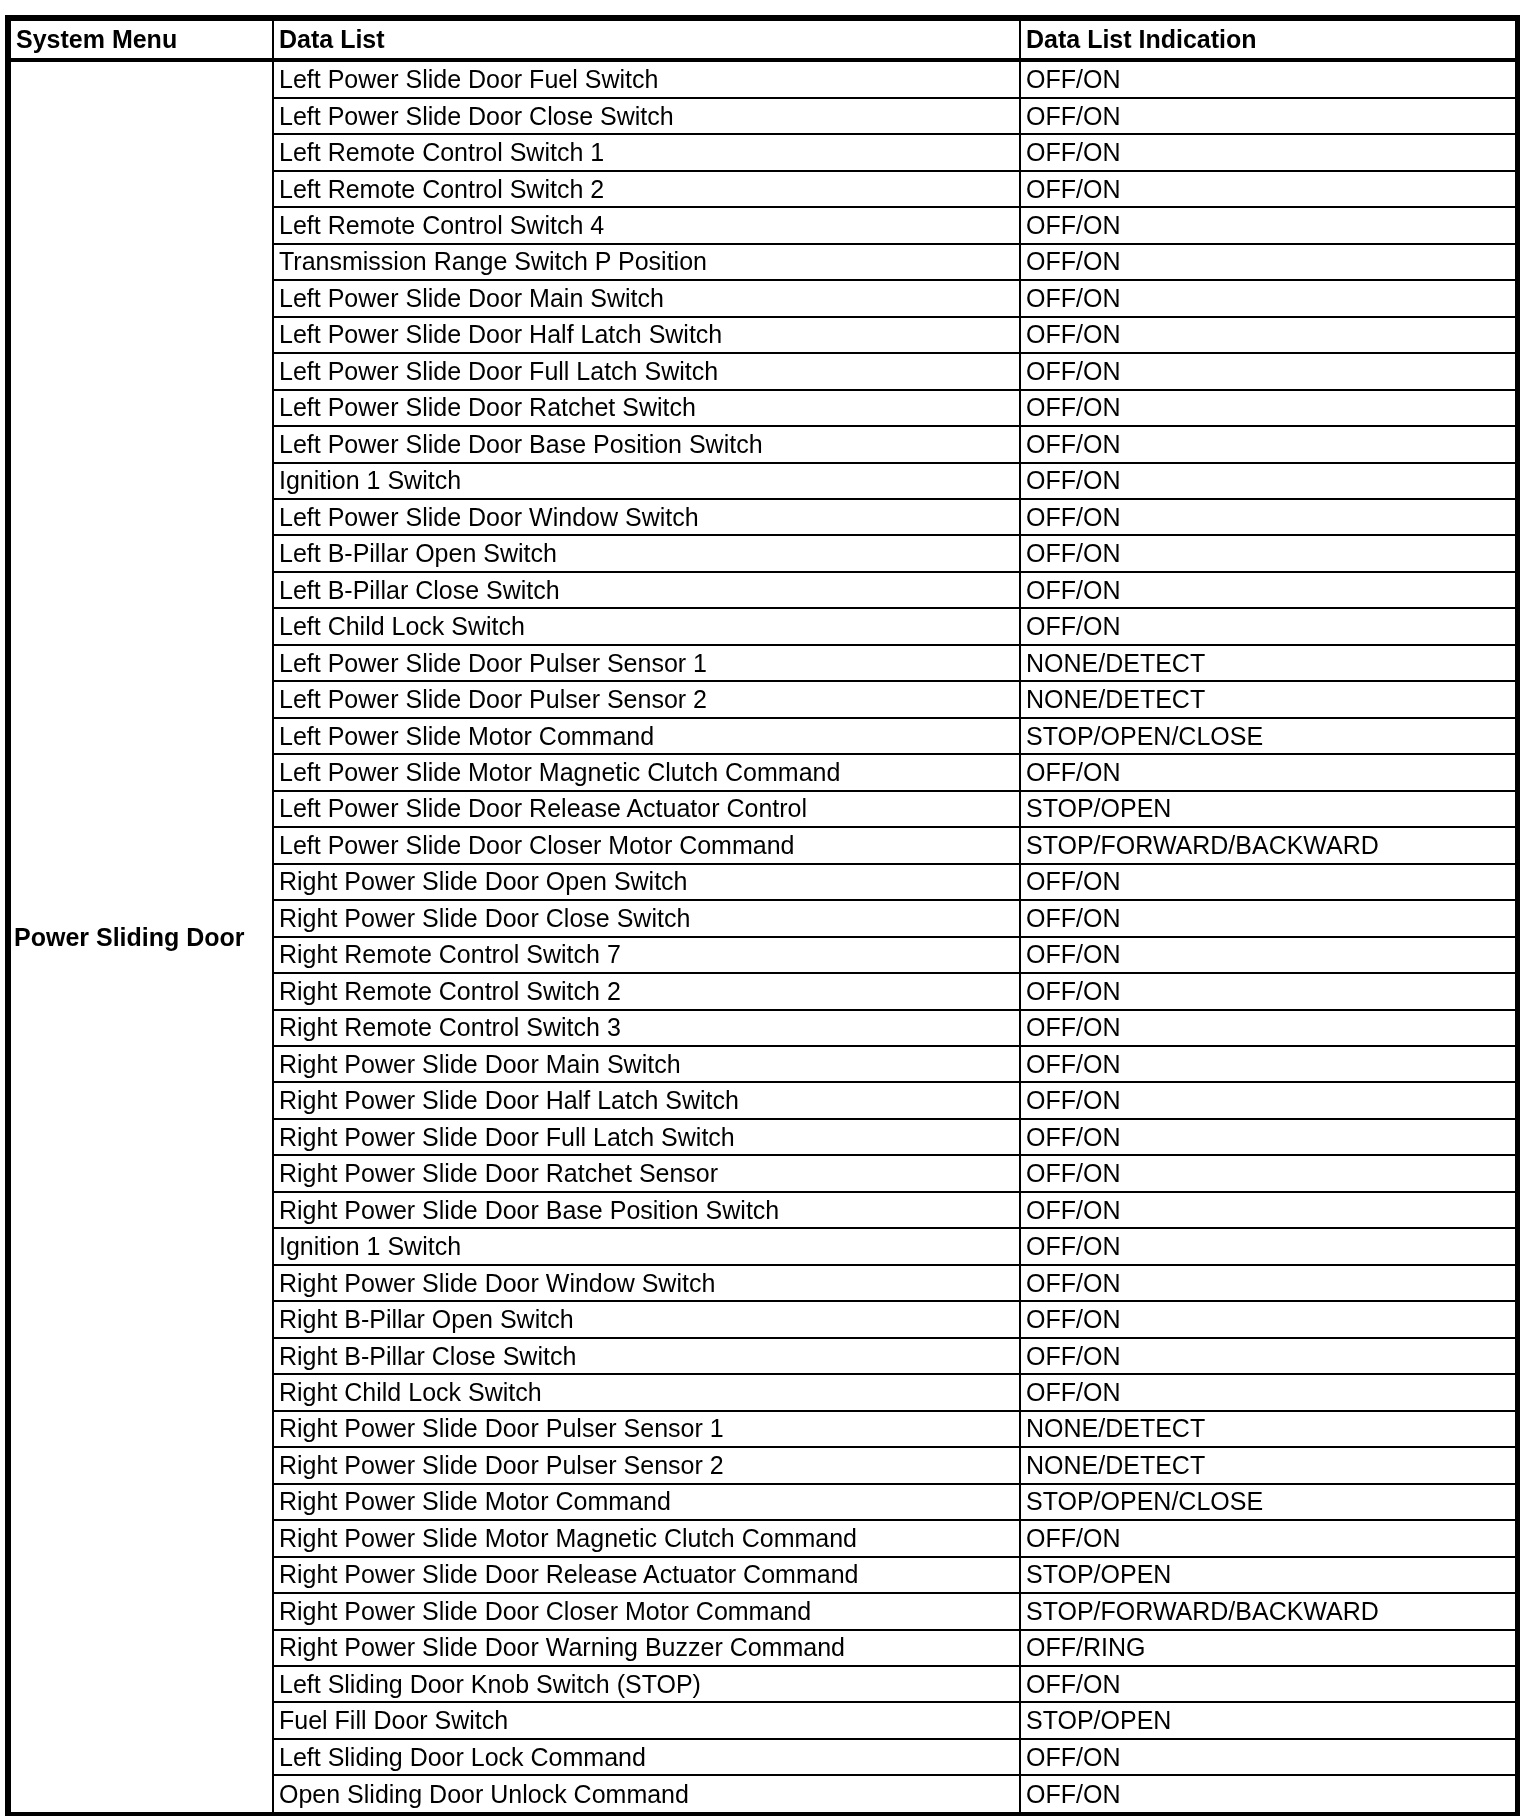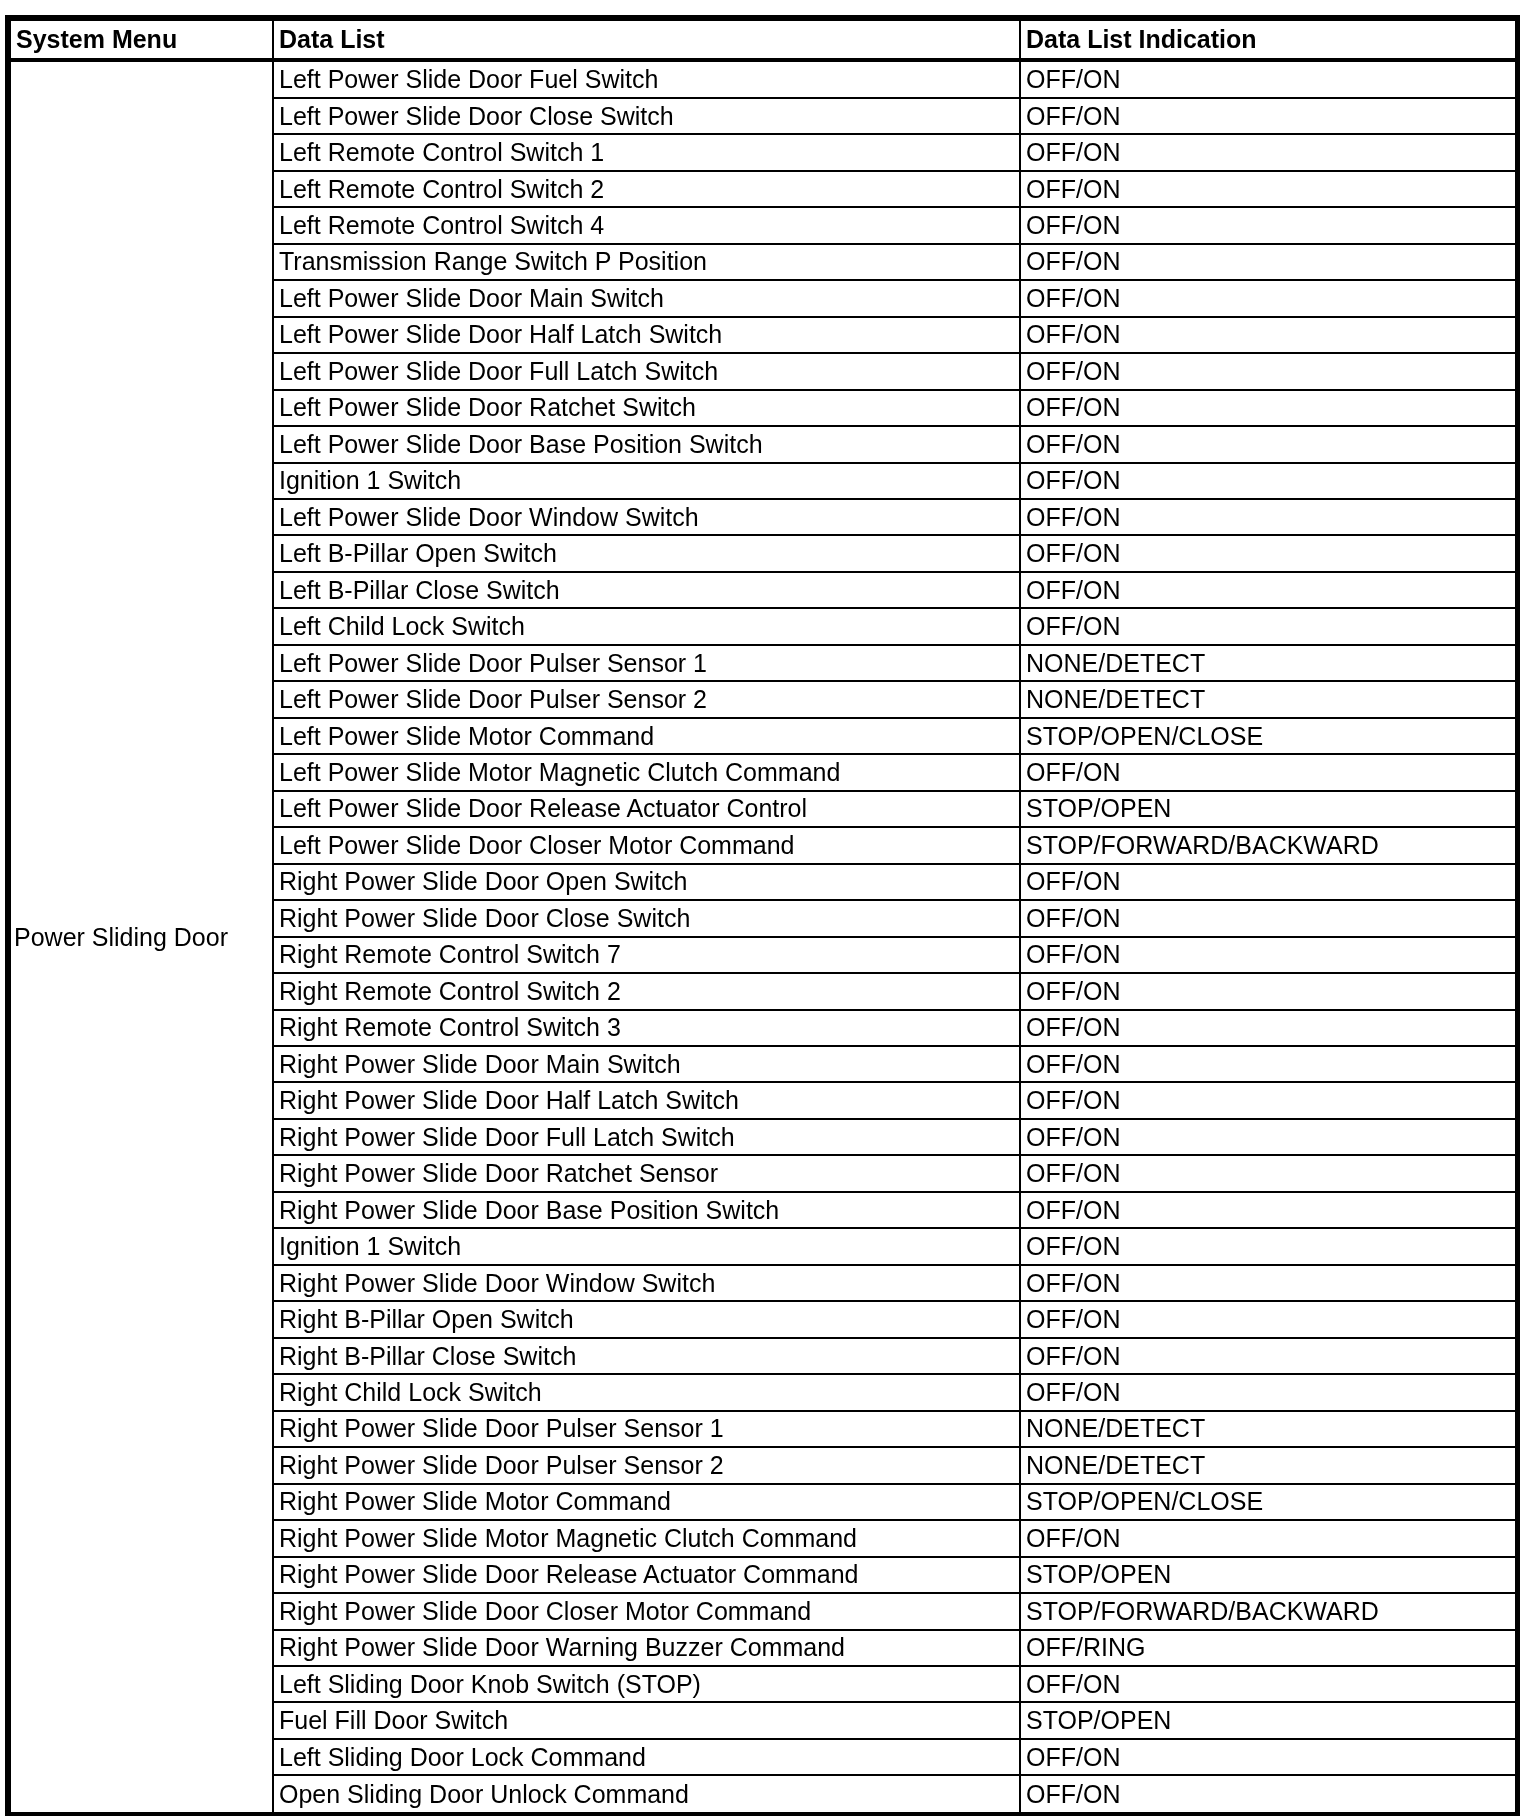--- a/index.html
+++ b/index.html
@@ -32,20 +32,21 @@
     vertical-align: middle;
   }
   thead th {
     font-weight: bold;
     border-bottom: 4px solid #000000;
     height: 37px;
   }
   td.sysmenu {
     vertical-align: middle;
     padding-left: 3px;
+    font-weight: bold;
   }
 </style>
 </head>
 <body>
 
 <table class="data-table">
   <colgroup>
     <col style="width:265px">
     <col style="width:747px">
     <col style="width:498px">

